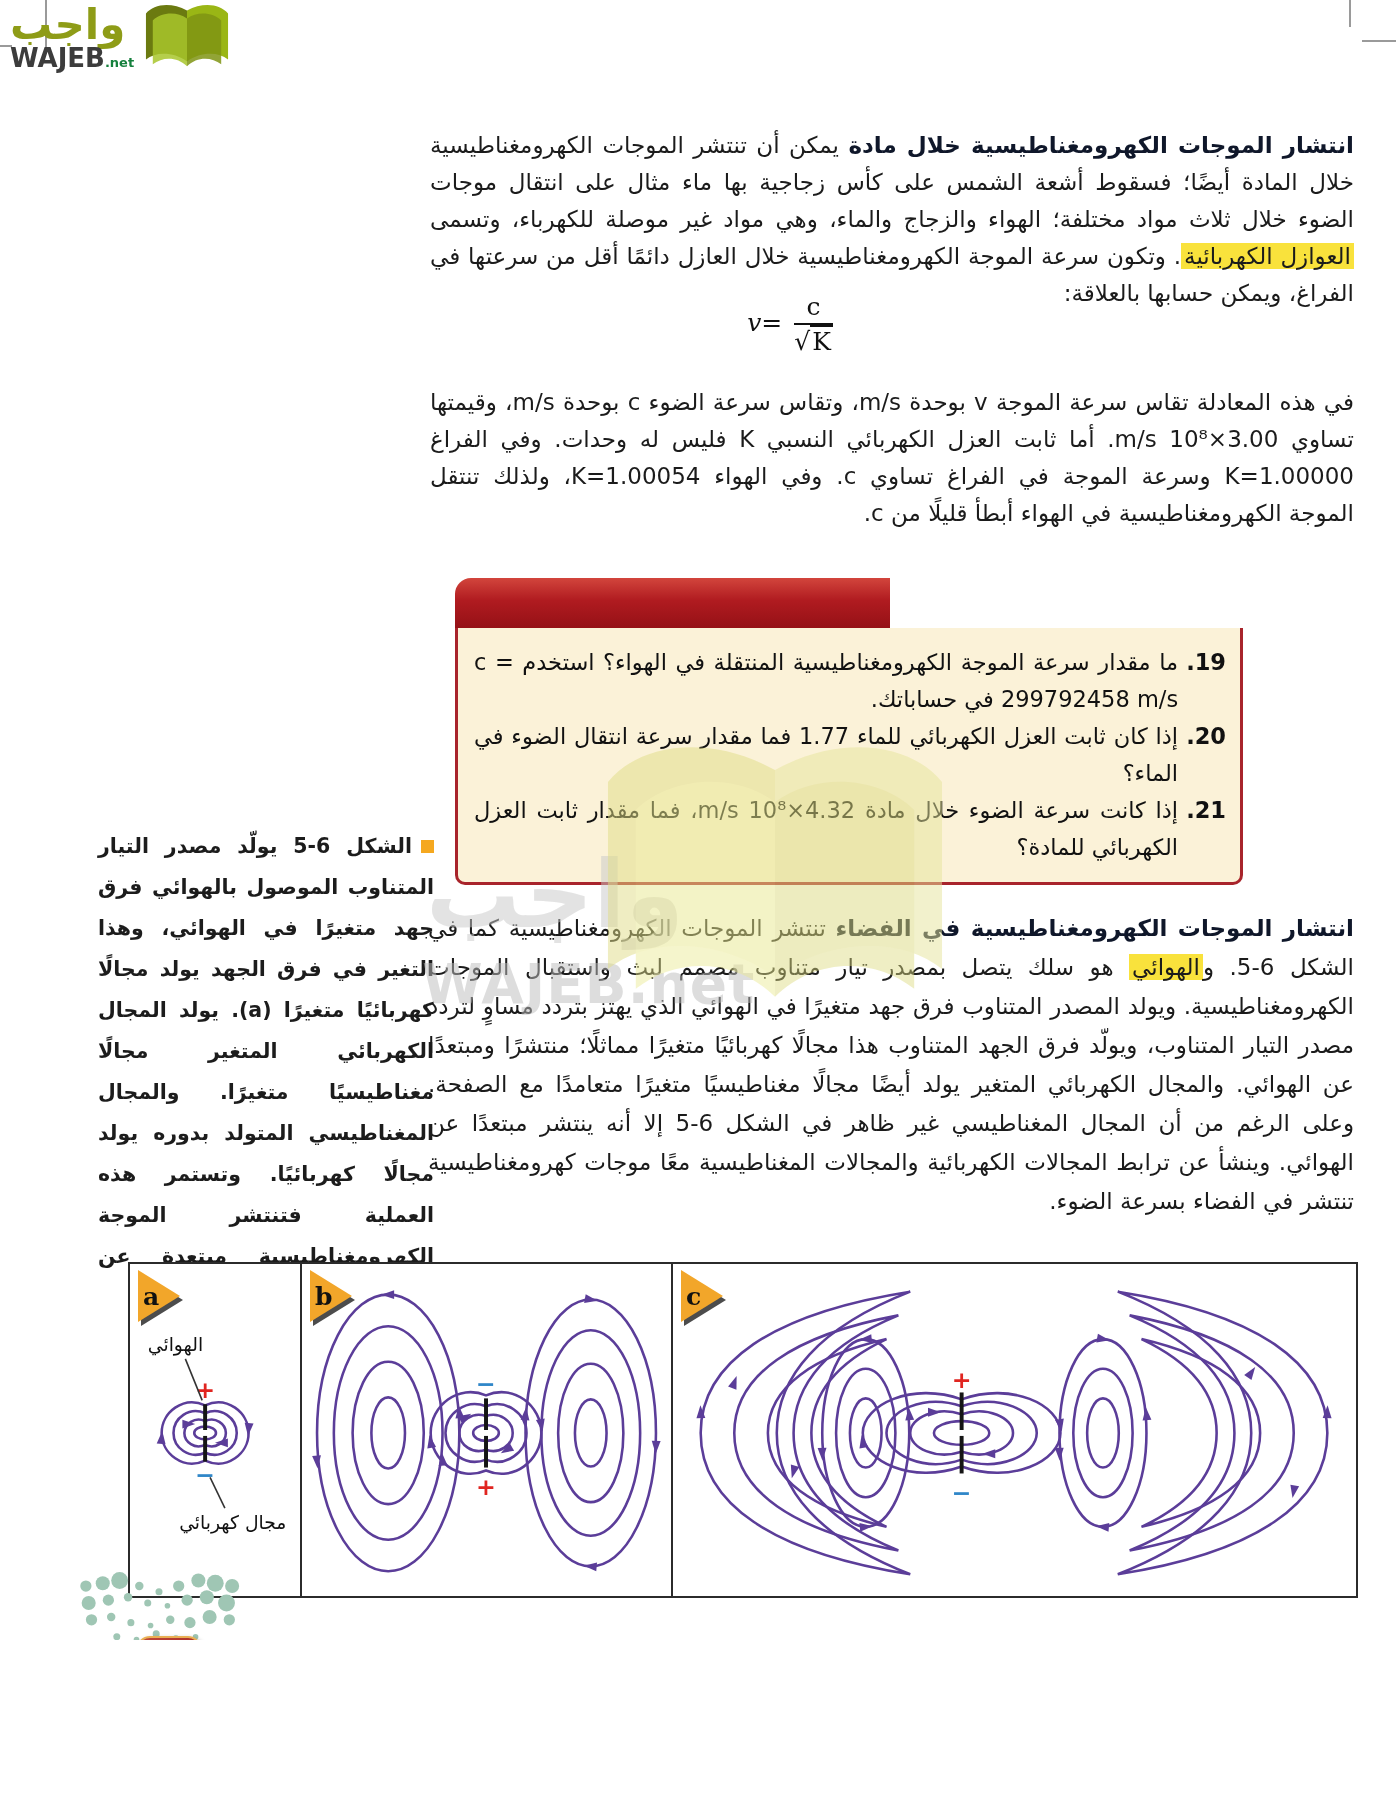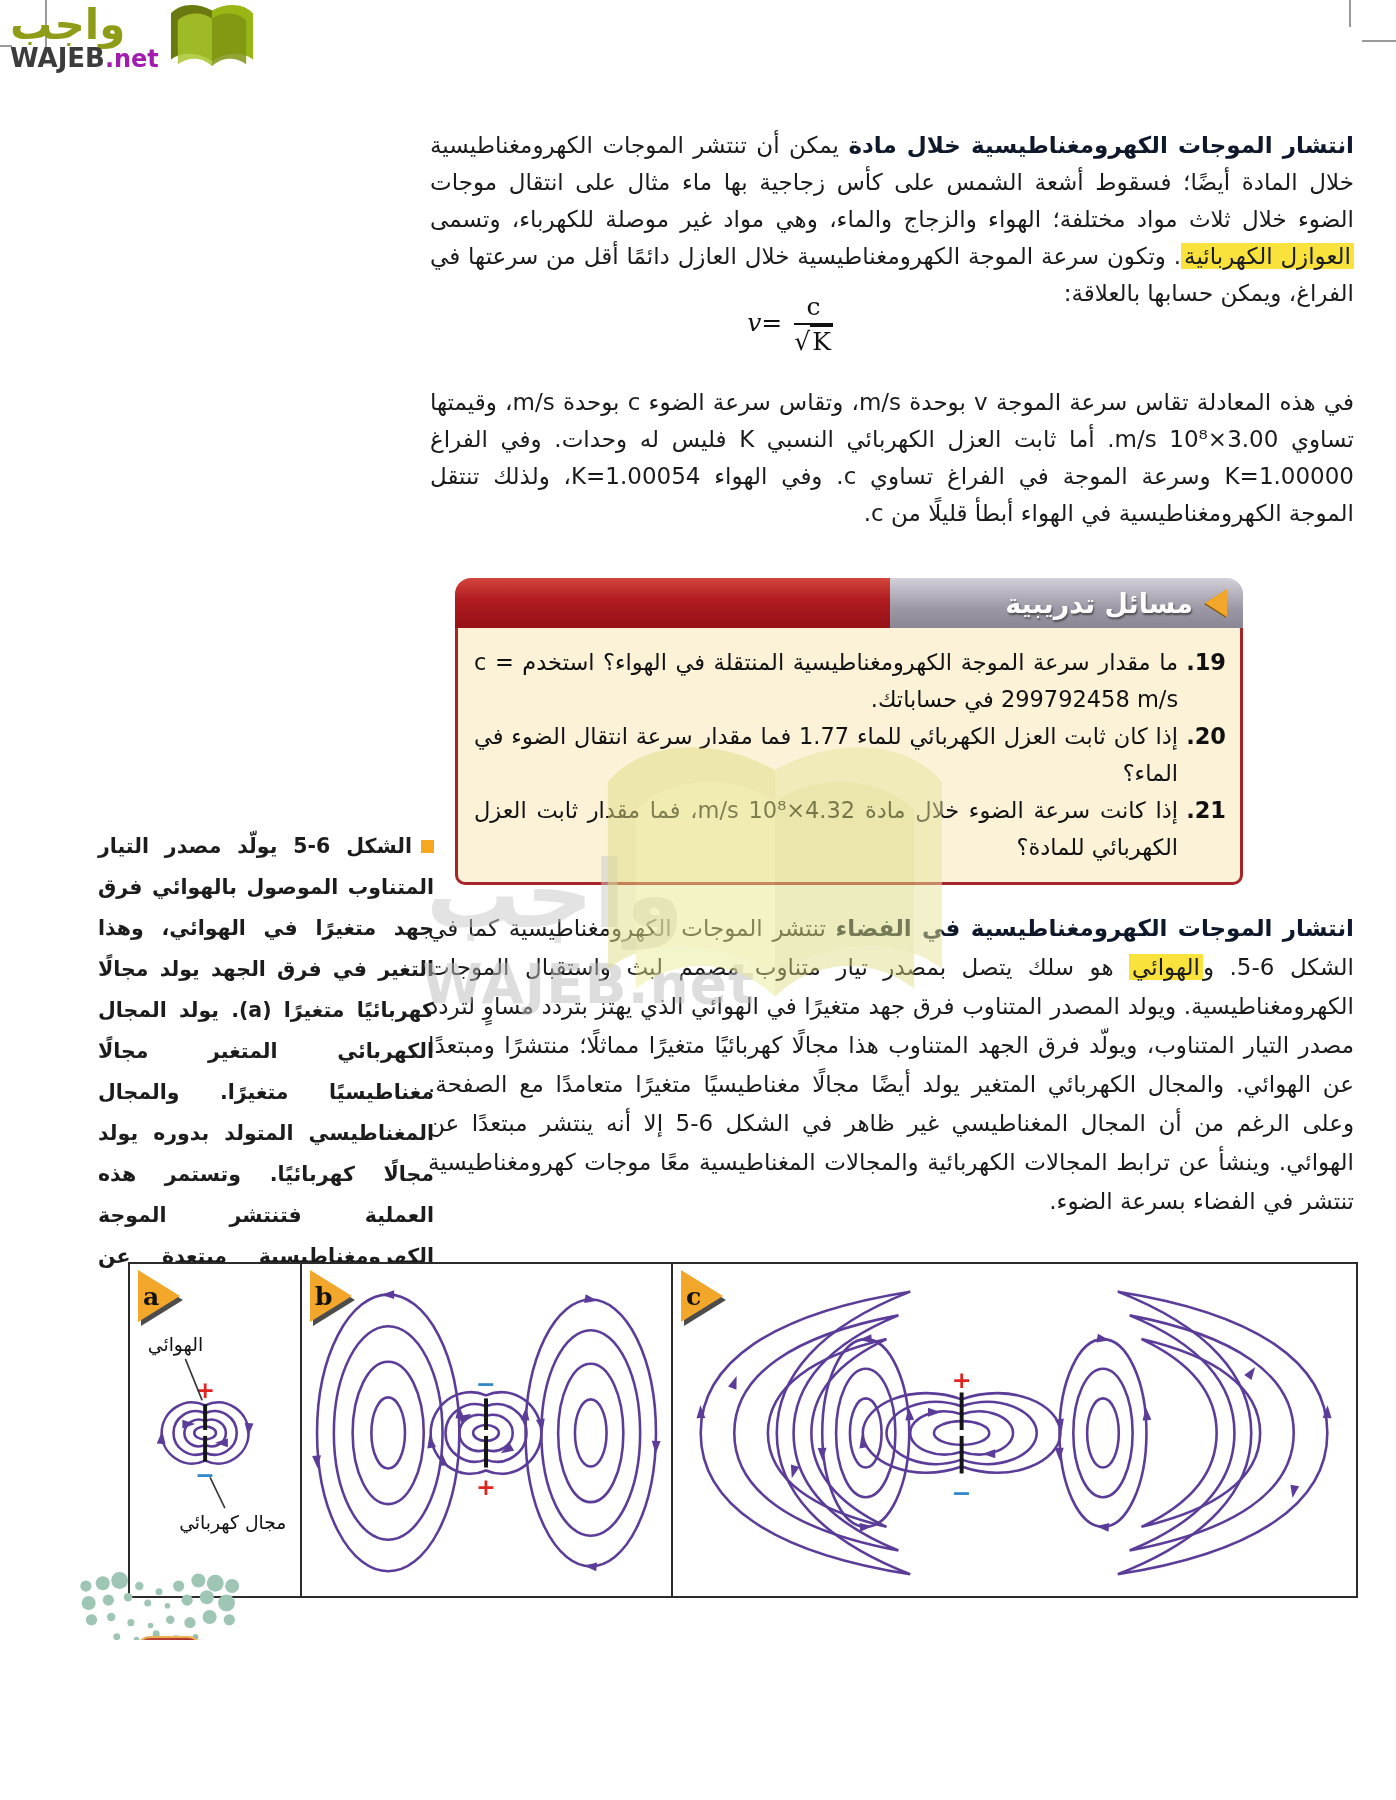--- a/index.html
+++ b/index.html
@@ -6,21 +6,21 @@
   .page{position:relative;width:1396px;height:1640px;background:#fff;overflow:hidden;
         font-family:"DejaVu Sans",sans-serif;}
   
   .crop{position:absolute;background:#9a9a9a;}
   
   .logo{position:absolute;left:10px;top:4px;display:flex;align-items:flex-start;gap:10px;z-index:2;}
   .logo-text{display:flex;flex-direction:column;align-items:flex-start;}
   .logo-ar{color:#8e9c17;font-size:42px;font-weight:bold;line-height:42px;}
   .logo-en{font-size:26px;line-height:24px;}
   .logo-en .lat{color:#3c3c3c;font-weight:bold;}
-  .logo-en .net{color:#a21caf;font-weight:bold;font-size:24px;}
+  .logo-en .net{color:#15803d;font-weight:bold;font-size:13px;}
   
   .para{position:absolute;direction:rtl;text-align:justify;color:#1b1b1b;font-size:23px;
         line-height:37px;z-index:1;}
   .p1{left:430px;top:104px;width:924px;}
   .p2{left:430px;top:361px;width:924px;}
   .p3{left:428px;top:886px;width:926px;line-height:39px;}
   .red-heading{color:#0f172a;font-weight:bold;}
   .hl{background:#f9e23c;padding:0 3px;}
   
   .equation{position:absolute;left:620px;top:292px;width:340px;text-align:center;direction:ltr;
@@ -114,24 +114,20 @@
       <span class="num">c</span>
       <span class="den"><span>√</span><span class="ovl">K</span></span>
     </span>
   </div>
 
   <p class="para p2">في هذه المعادلة تقاس سرعة الموجة v بوحدة m/s، وتقاس سرعة الضوء c بوحدة m/s، وقيمتها تساوي 3.00×10⁸ m/s. أما ثابت العزل الكهربائي النسبي K فليس له وحدات. وفي الفراغ K=1.00000 وسرعة الموجة في الفراغ تساوي c. وفي الهواء K=1.00054، ولذلك تنتقل الموجة الكهرومغناطيسية في الهواء أبطأ قليلًا من c.</p>
 
   <div class="pbox">
     <div class="pb-header">
       <div class="pb-red"></div>
-      <div class="pb-gray">
-        <span class="pb-tri"></span>
-        <span>مسائل تدريبية</span>
-      </div>
     </div>
     <div class="pb-body">
       <div class="pb-item">
         <span class="pb-num">19.</span>
         <span>ما مقدار سرعة الموجة الكهرومغناطيسية المنتقلة في الهواء؟ استخدم c = 299792458 m/s في حساباتك.</span>
       </div>
       <div class="pb-item">
         <span class="pb-num">20.</span>
         <span>إذا كان ثابت العزل الكهربائي للماء 1.77 فما مقدار سرعة انتقال الضوء في الماء؟</span>
       </div>

